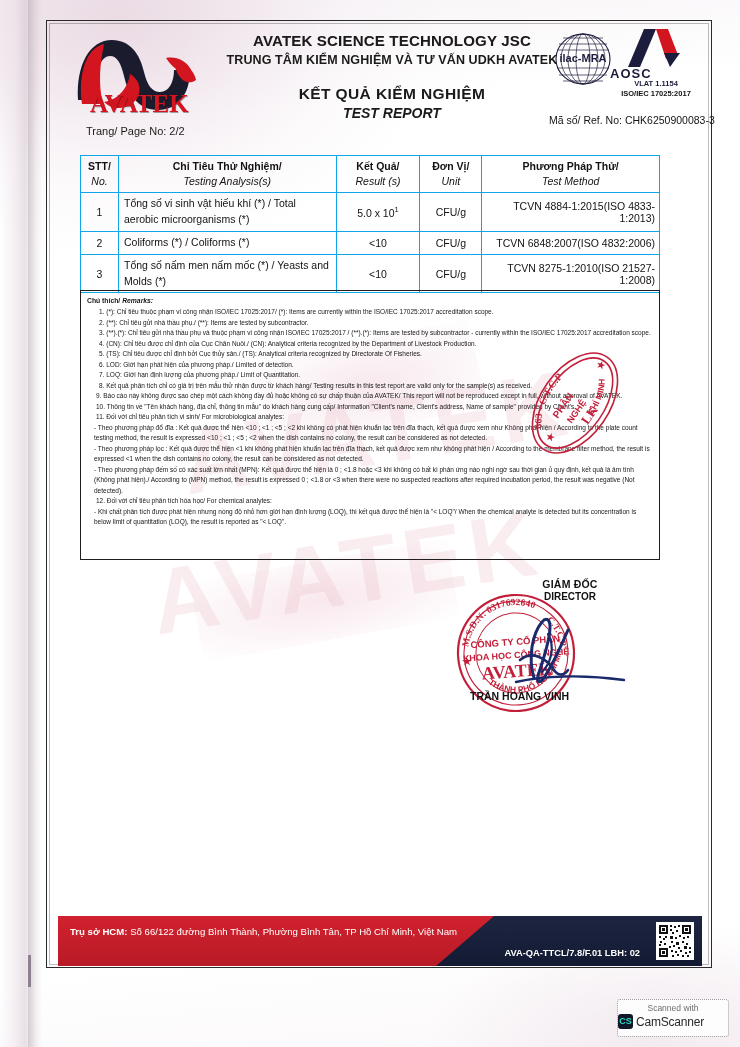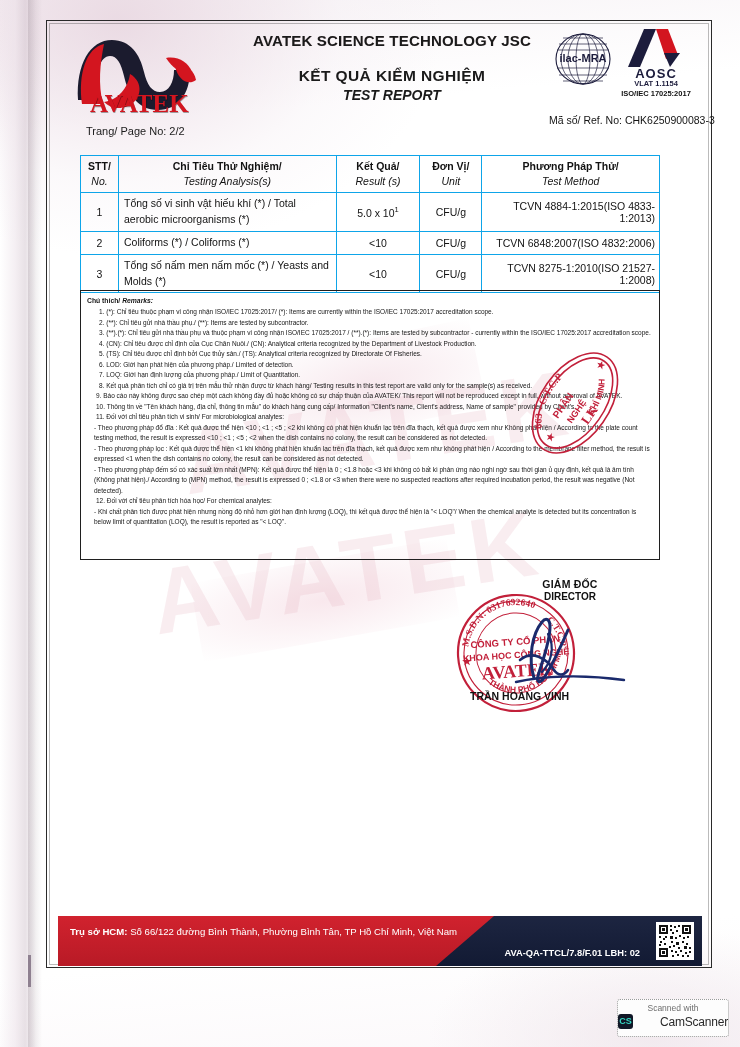--- a/index.html
+++ b/index.html
@@ -108,21 +108,21 @@
   #ref-block {
     position: absolute; left: 487px; top: 86px;
     font-size: 10.5px; color: #141414; white-space: nowrap;
   }
 
   
   #accred { position: absolute; left: 486px; top: 0px; width: 172px; height: 74px; }
   #ilac { position: absolute; left: 6px; top: 2px; width: 58px; height: 58px; }
   #aosc-mark { position: absolute; left: 78px; top: 1px; width: 54px; height: 38px; }
   #aosc-text {
-    position: absolute; left: 62px; top: 38px; width: 92px; text-align: center;
+    position: absolute; left: 62px; top: 38px; width: 92px; 
     font-size: 13px; font-weight: bold; color: #1c1c3c; letter-spacing: 1px;
   }
   #vlat {
     position: absolute; left: 62px; top: 51px; width: 92px; text-align: center;
     font-size: 7.5px; font-weight: bold; color: #1c1c3c;
   }
   #iso-line {
     position: absolute; left: 46px; top: 61px; width: 124px; text-align: center;
     font-size: 7.5px; font-weight: bold; color: #101010;
   }
@@ -223,21 +223,21 @@
   
   #cam-badge {
     position: absolute; left: 617px; top: 999px; width: 112px; height: 38px;
     border: 1px dotted #9a9a9a;
     border-radius: 3px;
     background: #fdfdfd;
     text-align: center;
   }
   #cam-top { font-size: 8.5px; color: #6e6e6e; margin-top: 3px; }
   #cam-bottom {
-    display: flex; align-items: center; justify-content: space-between; gap: 3px;
+    display: flex; align-items: center; justify-content: flex-start; gap: 3px;
     margin-top: 1px;
   }
   #cam-cs {
     width: 15px; height: 15px; border-radius: 3px;
     background: #111827; color: #36d6c3;
     font-size: 9px; font-weight: bold; line-height: 15px;
   }
   #cam-name { font-size: 12px; color: #2a2a2a; font-weight: normal; letter-spacing: -0.2px; }
 </style>
 </head>
@@ -265,20 +265,21 @@
       <path d="M96 28 C108 26 118 32 122 42 C112 44 104 40 96 28 Z" fill="#d3151f"></path>
       <path d="M34 72 C48 70 58 58 60 44 C74 52 72 70 58 76 C48 80 40 78 34 72 Z" fill="#d3151f"></path>
       <path d="M105 36 C116 34 124 40 126 50 C118 56 108 50 105 36 Z" fill="#d3151f"></path>
     </svg>
   </div>
   <div id="logo-word">AVATEK</div>
   <div id="page-no">Trang/ Page No: 2/2</div>
 
   <div id="title-block">
     <div id="company-name">AVATEK SCIENCE TECHNOLOGY JSC</div>
+    <div id="center-name">TRUNG TÂM KIỂM NGHIỆM VÀ TƯ VẤN UDKH AVATEK</div>
     <div id="report-title">KẾT QUẢ KIỂM NGHIỆM</div>
     <div id="report-title-en">TEST REPORT</div>
   </div>
 
   <div id="ref-block">
     <span>Mã số/ Ref. No:</span>
     <span>CHK6250900083-3</span>
   </div>
 
   <div id="accred">

